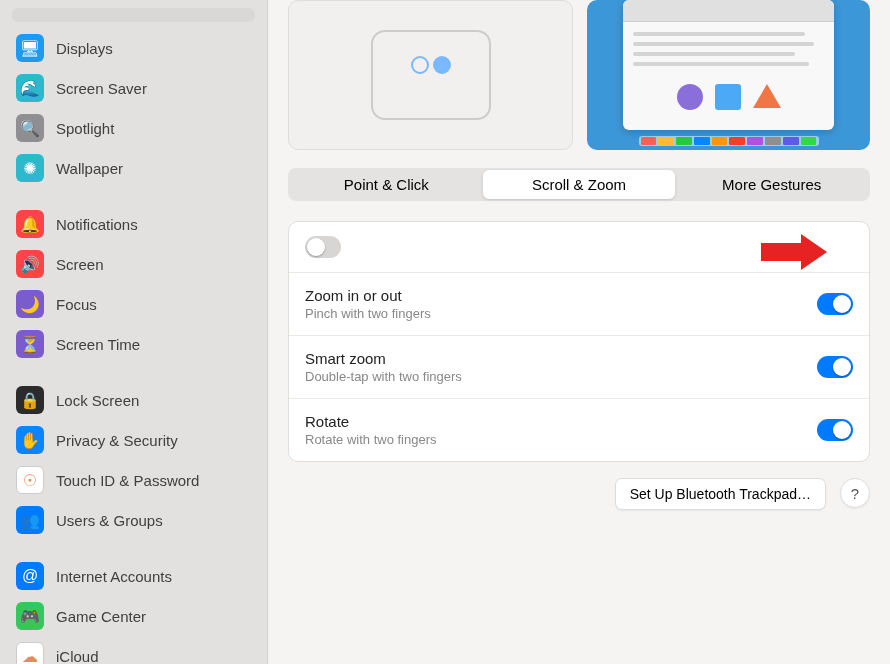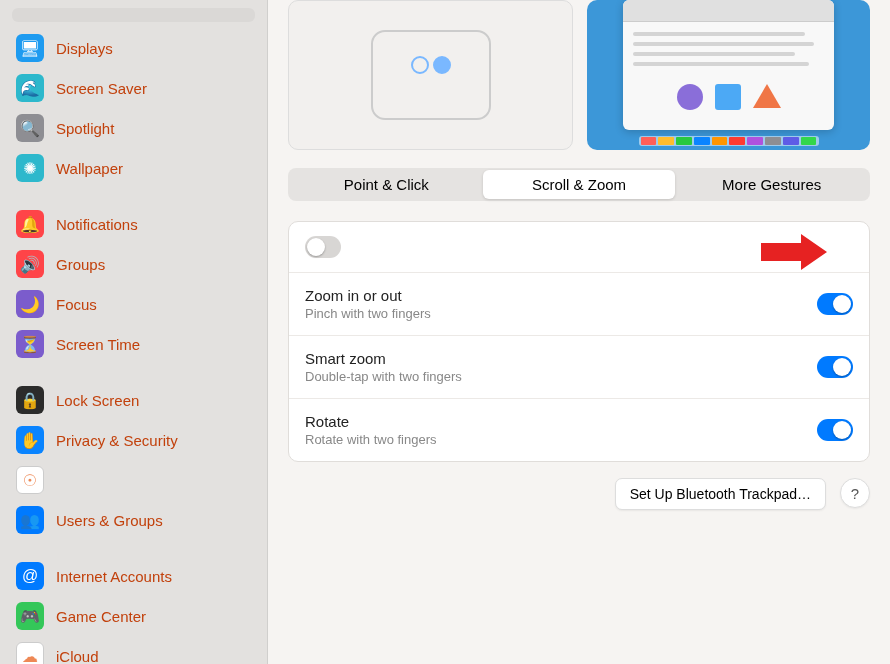--- a/index.html
+++ b/index.html
@@ -2,21 +2,21 @@
 <html><head>
 <meta charset="utf-8">
 <style>
 * { margin: 0; padding: 0; box-sizing: border-box; font-family: -apple-system, BlinkMacSystemFont, "Segoe UI", sans-serif; }
 body { width: 890px; height: 664px; display: flex; background: #f0f0f0; overflow: hidden; }
 
 .sidebar { width: 268px; background: #e3e1df; padding: 8px 12px; overflow-y: auto; border-right: 1px solid #d0cfcd; }
 .sidebar-group { margin-bottom: 16px; }
 .sidebar-item { display: flex; align-items: center; padding: 6px 4px; border-radius: 6px; cursor: default; }
 .icon-wrap { width: 28px; height: 28px; border-radius: 6px; display: flex; align-items: center; justify-content: center; margin-right: 12px; font-size: 16px; color: #fff; }
-.sidebar-item span.label { font-size: 15px; color: #c2410c; }
+.sidebar-item span.label { font-size: 15px; color: #404040; }
 
 .bg-blue { background: #1e9bf0; }
 .bg-red { background: #ff4448; }
 .bg-purple { background: #7b5ccc; }
 .bg-gray { background: #8e8e93; }
 .bg-black { background: #2b2b2b; }
 .bg-hand { background: #0a84ff; }
 .bg-tid { background: #fff; border: 1px solid #ccc; }
 .bg-at { background: #007aff; }
 .bg-green { background: #34c759; }
@@ -94,21 +94,21 @@
         <span class="label">Wallpaper</span>
       </div>
     </div>
   <div class="sidebar-group" id="g2">
       <div class="sidebar-item">
         <div class="icon-wrap bg-red">🔔</div>
         <span class="label">Notifications</span>
       </div>
       <div class="sidebar-item">
         <div class="icon-wrap bg-red">🔊</div>
-        <span class="label">Groups</span>
+        <span class="label">Screen</span>
       </div>
       <div class="sidebar-item">
         <div class="icon-wrap bg-purple">🌙</div>
         <span class="label">Focus</span>
       </div>
       <div class="sidebar-item">
         <div class="icon-wrap bg-purple">⏳</div>
         <span class="label">Screen Time</span>
       </div>
     </div>
@@ -116,20 +116,21 @@
       <div class="sidebar-item">
         <div class="icon-wrap bg-black">🔒</div>
         <span class="label">Lock Screen</span>
       </div>
       <div class="sidebar-item">
         <div class="icon-wrap bg-hand">✋</div>
         <span class="label">Privacy &amp; Security</span>
       </div>
       <div class="sidebar-item">
         <div class="icon-wrap bg-tid" style="color: rgb(238, 136, 85);">☉</div>
+        <span class="label">Touch ID &amp; Password</span>
       </div>
       <div class="sidebar-item">
         <div class="icon-wrap bg-at">👥</div>
         <span class="label">Users &amp; Groups</span>
       </div>
     </div>
   <div class="sidebar-group" id="g4">
       <div class="sidebar-item">
         <div class="icon-wrap bg-at">@</div>
         <span class="label">Internet Accounts</span>

